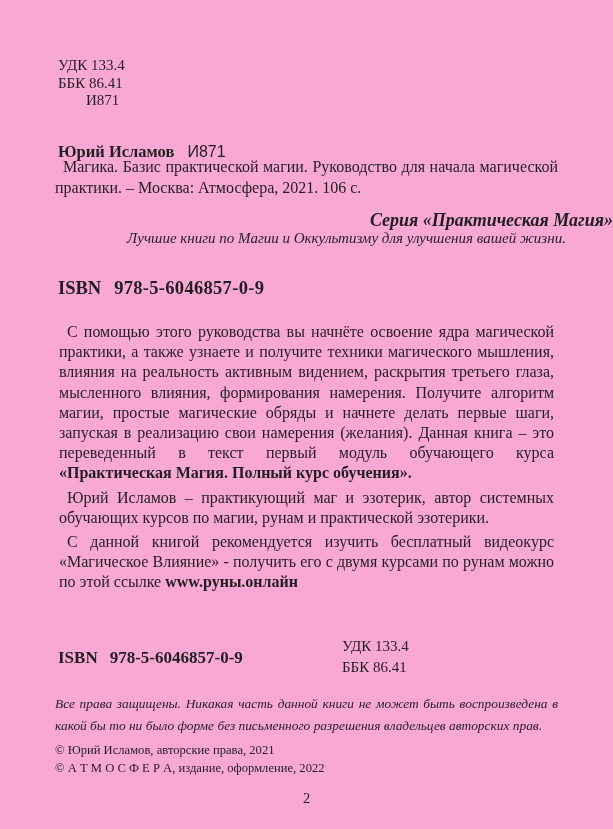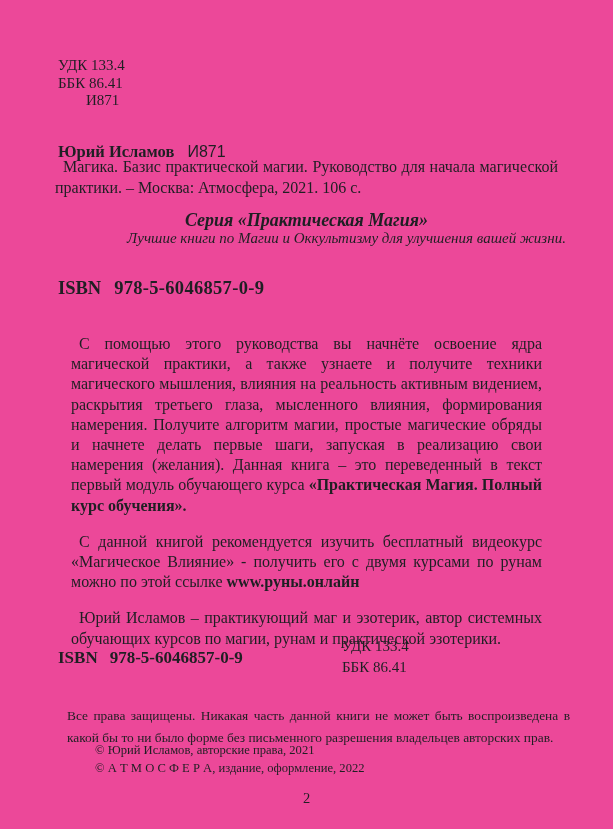--- a/index.html
+++ b/index.html
@@ -4,21 +4,21 @@
 <style>
   html, body {
     margin: 0;
     padding: 0;
     background: #ffffff;
   }
   .page {
     position: relative;
     width: 613px;
     height: 829px;
-    background: #ec4899;
+    background: #f9a8d4;
     font-family: "Liberation Serif", serif;
     color: #1f1f23;
     overflow: hidden;
   }
   .top-codes {
     position: absolute;
     top: 57px;
     left: 58px;
     font-size: 15px;
     line-height: 17.5px;
@@ -48,21 +48,21 @@
     line-height: 21px;
     text-align: justify;
     text-indent: 8px;
     hyphens: auto;
   }
   .series-title {
     position: absolute;
     top: 210px;
     left: 0;
     width: 613px;
-    text-align: center;
+    text-align: right;
     font-size: 18px;
     font-weight: bold;
     font-style: italic;
   }
   .series-subtitle {
     position: absolute;
     top: 230px;
     left: 0;
     width: 613px;
     text-align: center;
@@ -82,21 +82,21 @@
   .desc {
     position: absolute;
     top: 318px;
     left: 55px;
     width: 503px;
     font-size: 16px;
     line-height: 20.2px;
     text-align: justify;
     hyphens: auto;
   }
-  .desc p { margin: 16px; text-indent: 8px; }
+  .desc p { margin: 4px; text-indent: 8px; }
   .bold { font-weight: bold; }
 
   .bottom-row {
     position: absolute;
     top: 636px;
     left: 55px;
     width: 503px;
     height: 52px;
   }
   .isbn-bottom {
@@ -112,32 +112,32 @@
     left: 287px;
     top: 0;
     font-size: 15px;
     line-height: 21px;
   }
   .rights {
     position: absolute;
     top: 693px;
     left: 55px;
     width: 503px;
-    margin: 12px;
+    margin: 0;
     font-size: 13.4px;
     line-height: 22px;
     text-align: justify;
+    font-style: italic;
   }
   .copyrights {
     position: absolute;
     top: 742px;
     left: 55px;
     font-size: 12.6px;
     line-height: 17.5px;
-    margin-left: 40px;
   }
   .page-number {
     position: absolute;
     top: 790px;
     left: 0;
     width: 613px;
     text-align: center;
     font-size: 14.5px;
   }
 </style>
@@ -161,22 +161,22 @@
 
   <div class="series-title">Серия «Практическая Магия»</div>
   <div class="series-subtitle">Лучшие книги по Магии и Оккультизму для улучшения вашей жизни.</div>
 
   <div class="isbn-top">
     <span>ISBN</span><span class="isbn-value">978-5-6046857-0-9</span>
   </div>
 
   <div class="desc">
     <p><span>С помощью этого руководства вы начнёте освоение ядра магической практики, а также узнаете и получите техники магического мышления, влияния на реальность активным видением, раскрытия третьего глаза, мысленного влияния, формирования намерения. Получите алгоритм магии, простые магические обряды и начнете делать первые шаги, запуская в реализацию свои намерения (желания). Данная книга – это переведенный в текст первый модуль обучающего курса </span><span class="bold">«Практическая Магия. Полный курс обучения».</span></p>
+    <p>Юрий Исламов – практикующий маг и эзотерик, автор системных обучающих курсов по магии, рунам и практической эзотерики.</p>
     <p><span>С данной книгой рекомендуется изучить бесплатный видеокурс «Магическое Влияние» - получить его с двумя курсами по рунам можно по этой ссылке </span><span class="bold">www.руны.онлайн</span></p>
-    <p>Юрий Исламов – практикующий маг и эзотерик, автор системных обучающих курсов по магии, рунам и практической эзотерики.</p>
   </div>
 
   <div class="bottom-row">
     <div class="isbn-bottom">
       <span>ISBN</span><span class="isbn-value">978-5-6046857-0-9</span>
     </div>
     <div class="bottom-codes">
       <div>УДК 133.4</div>
       <div>ББК 86.41</div>
     </div>

